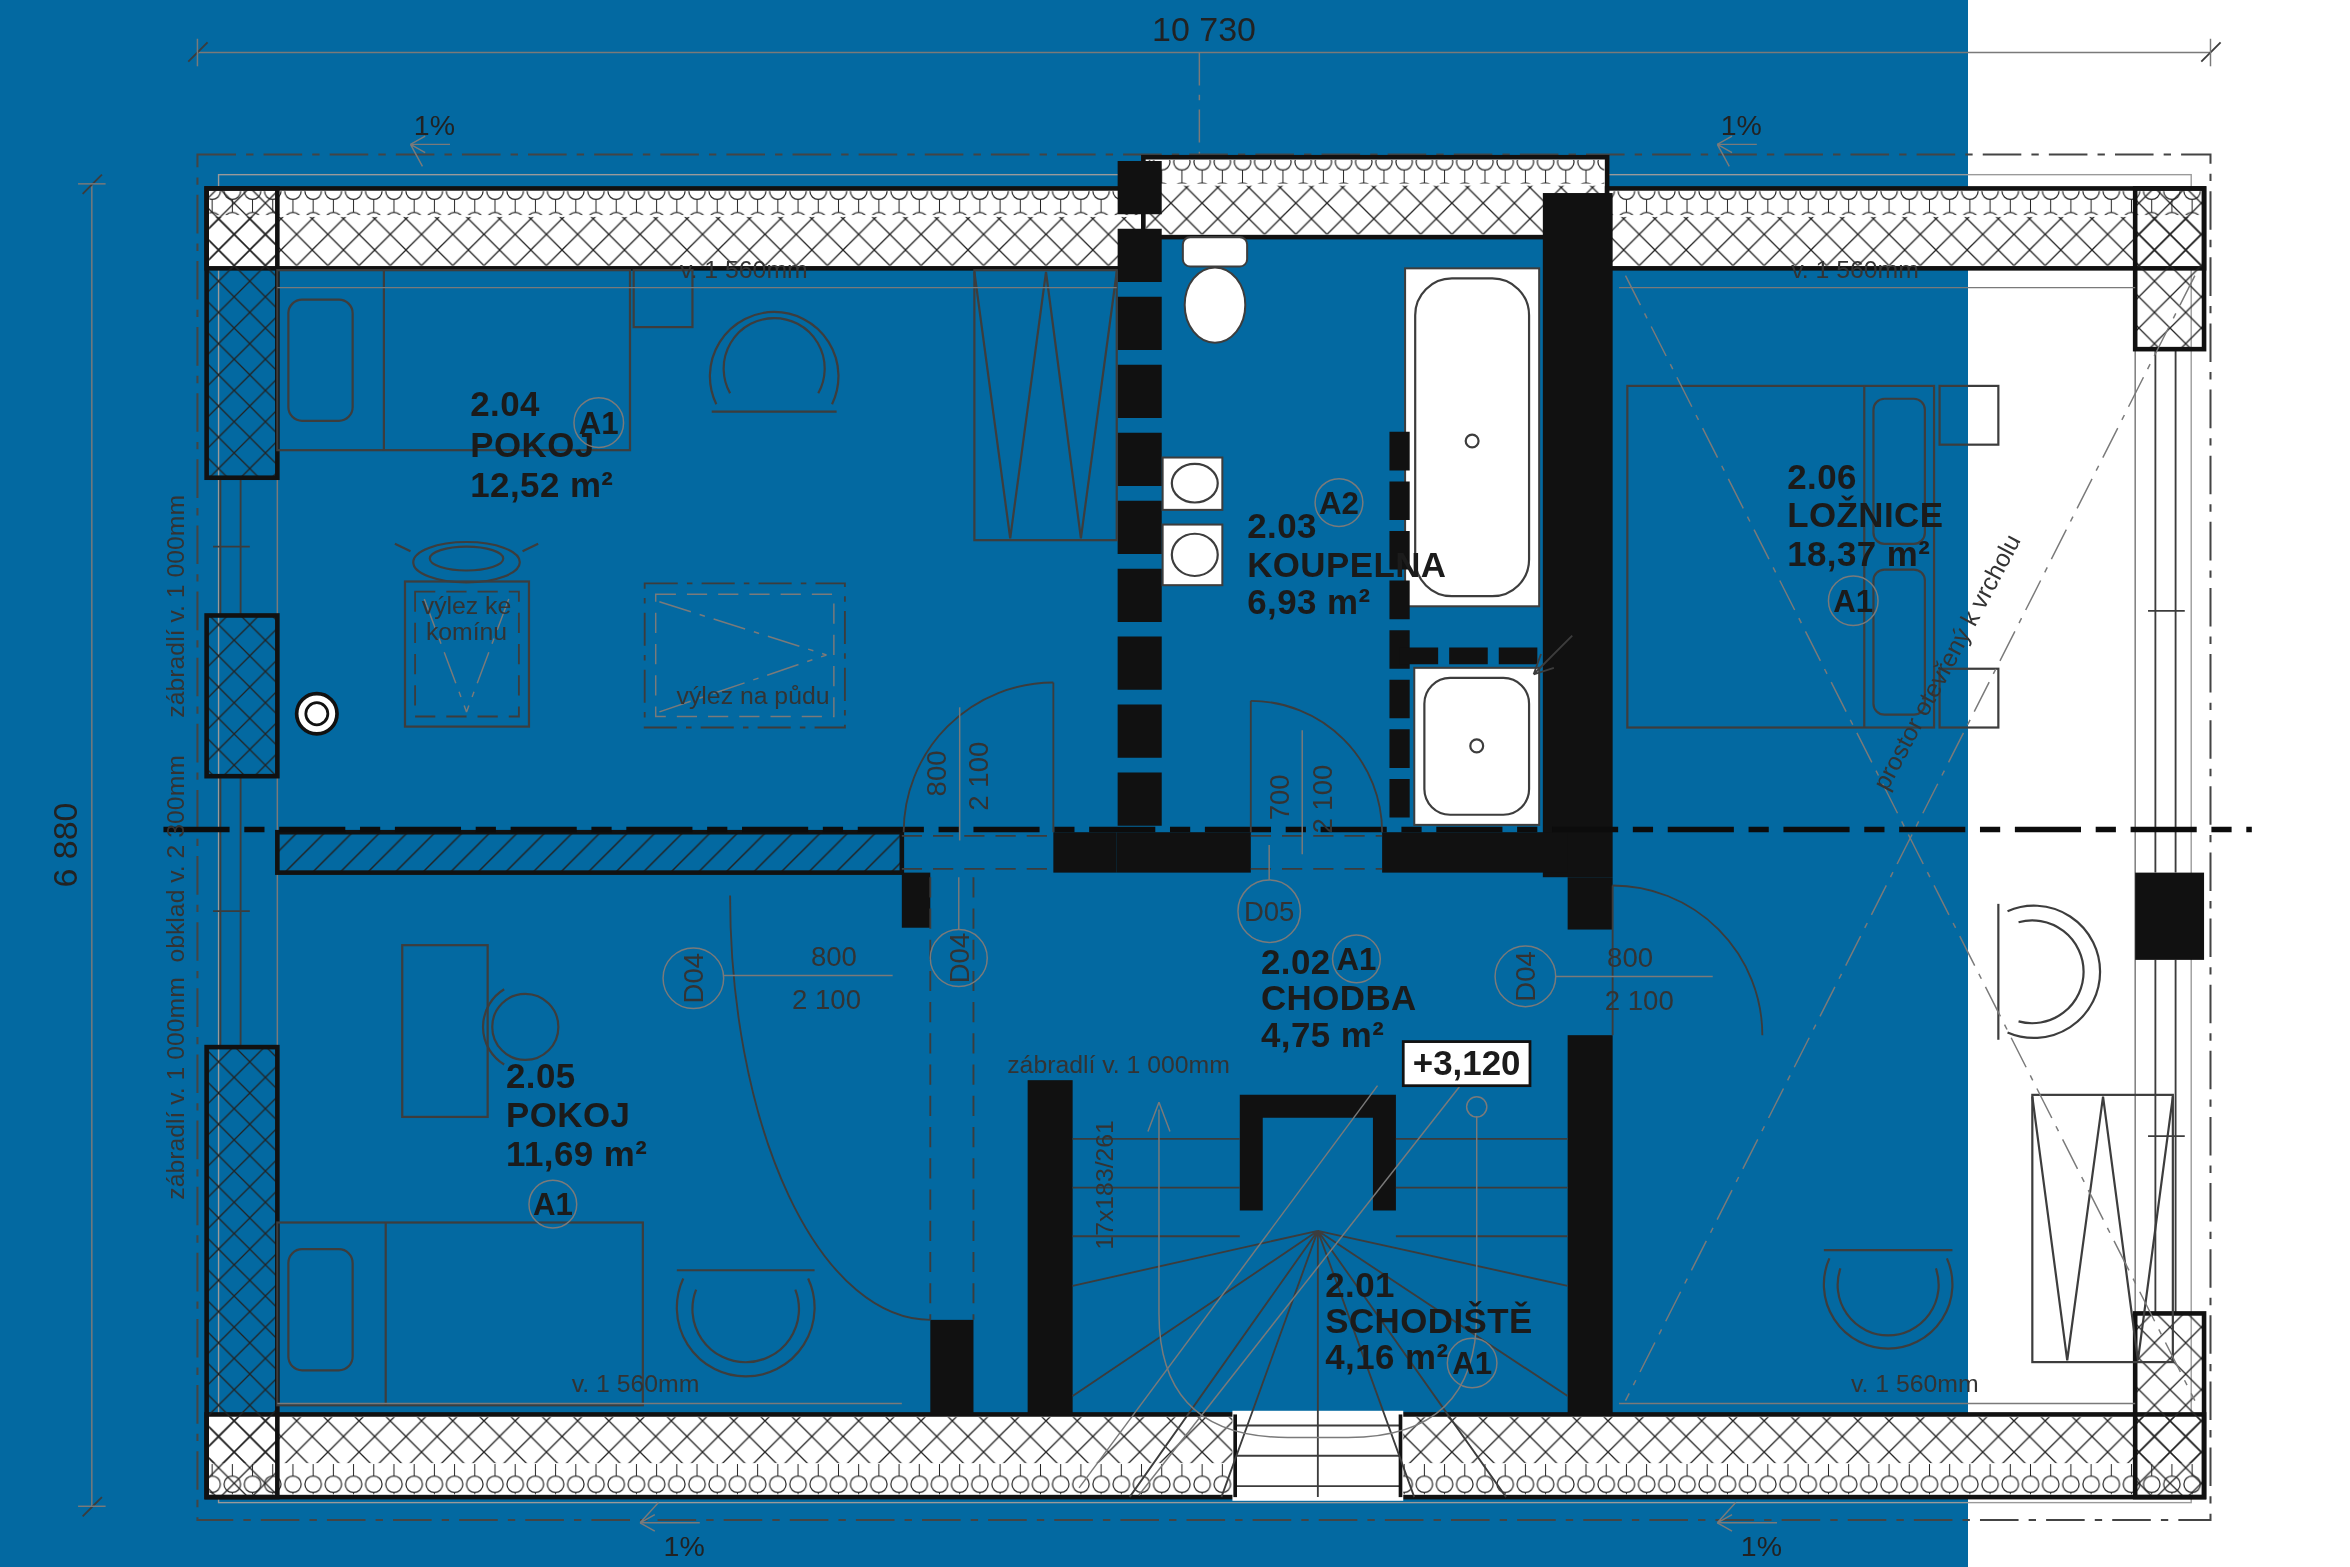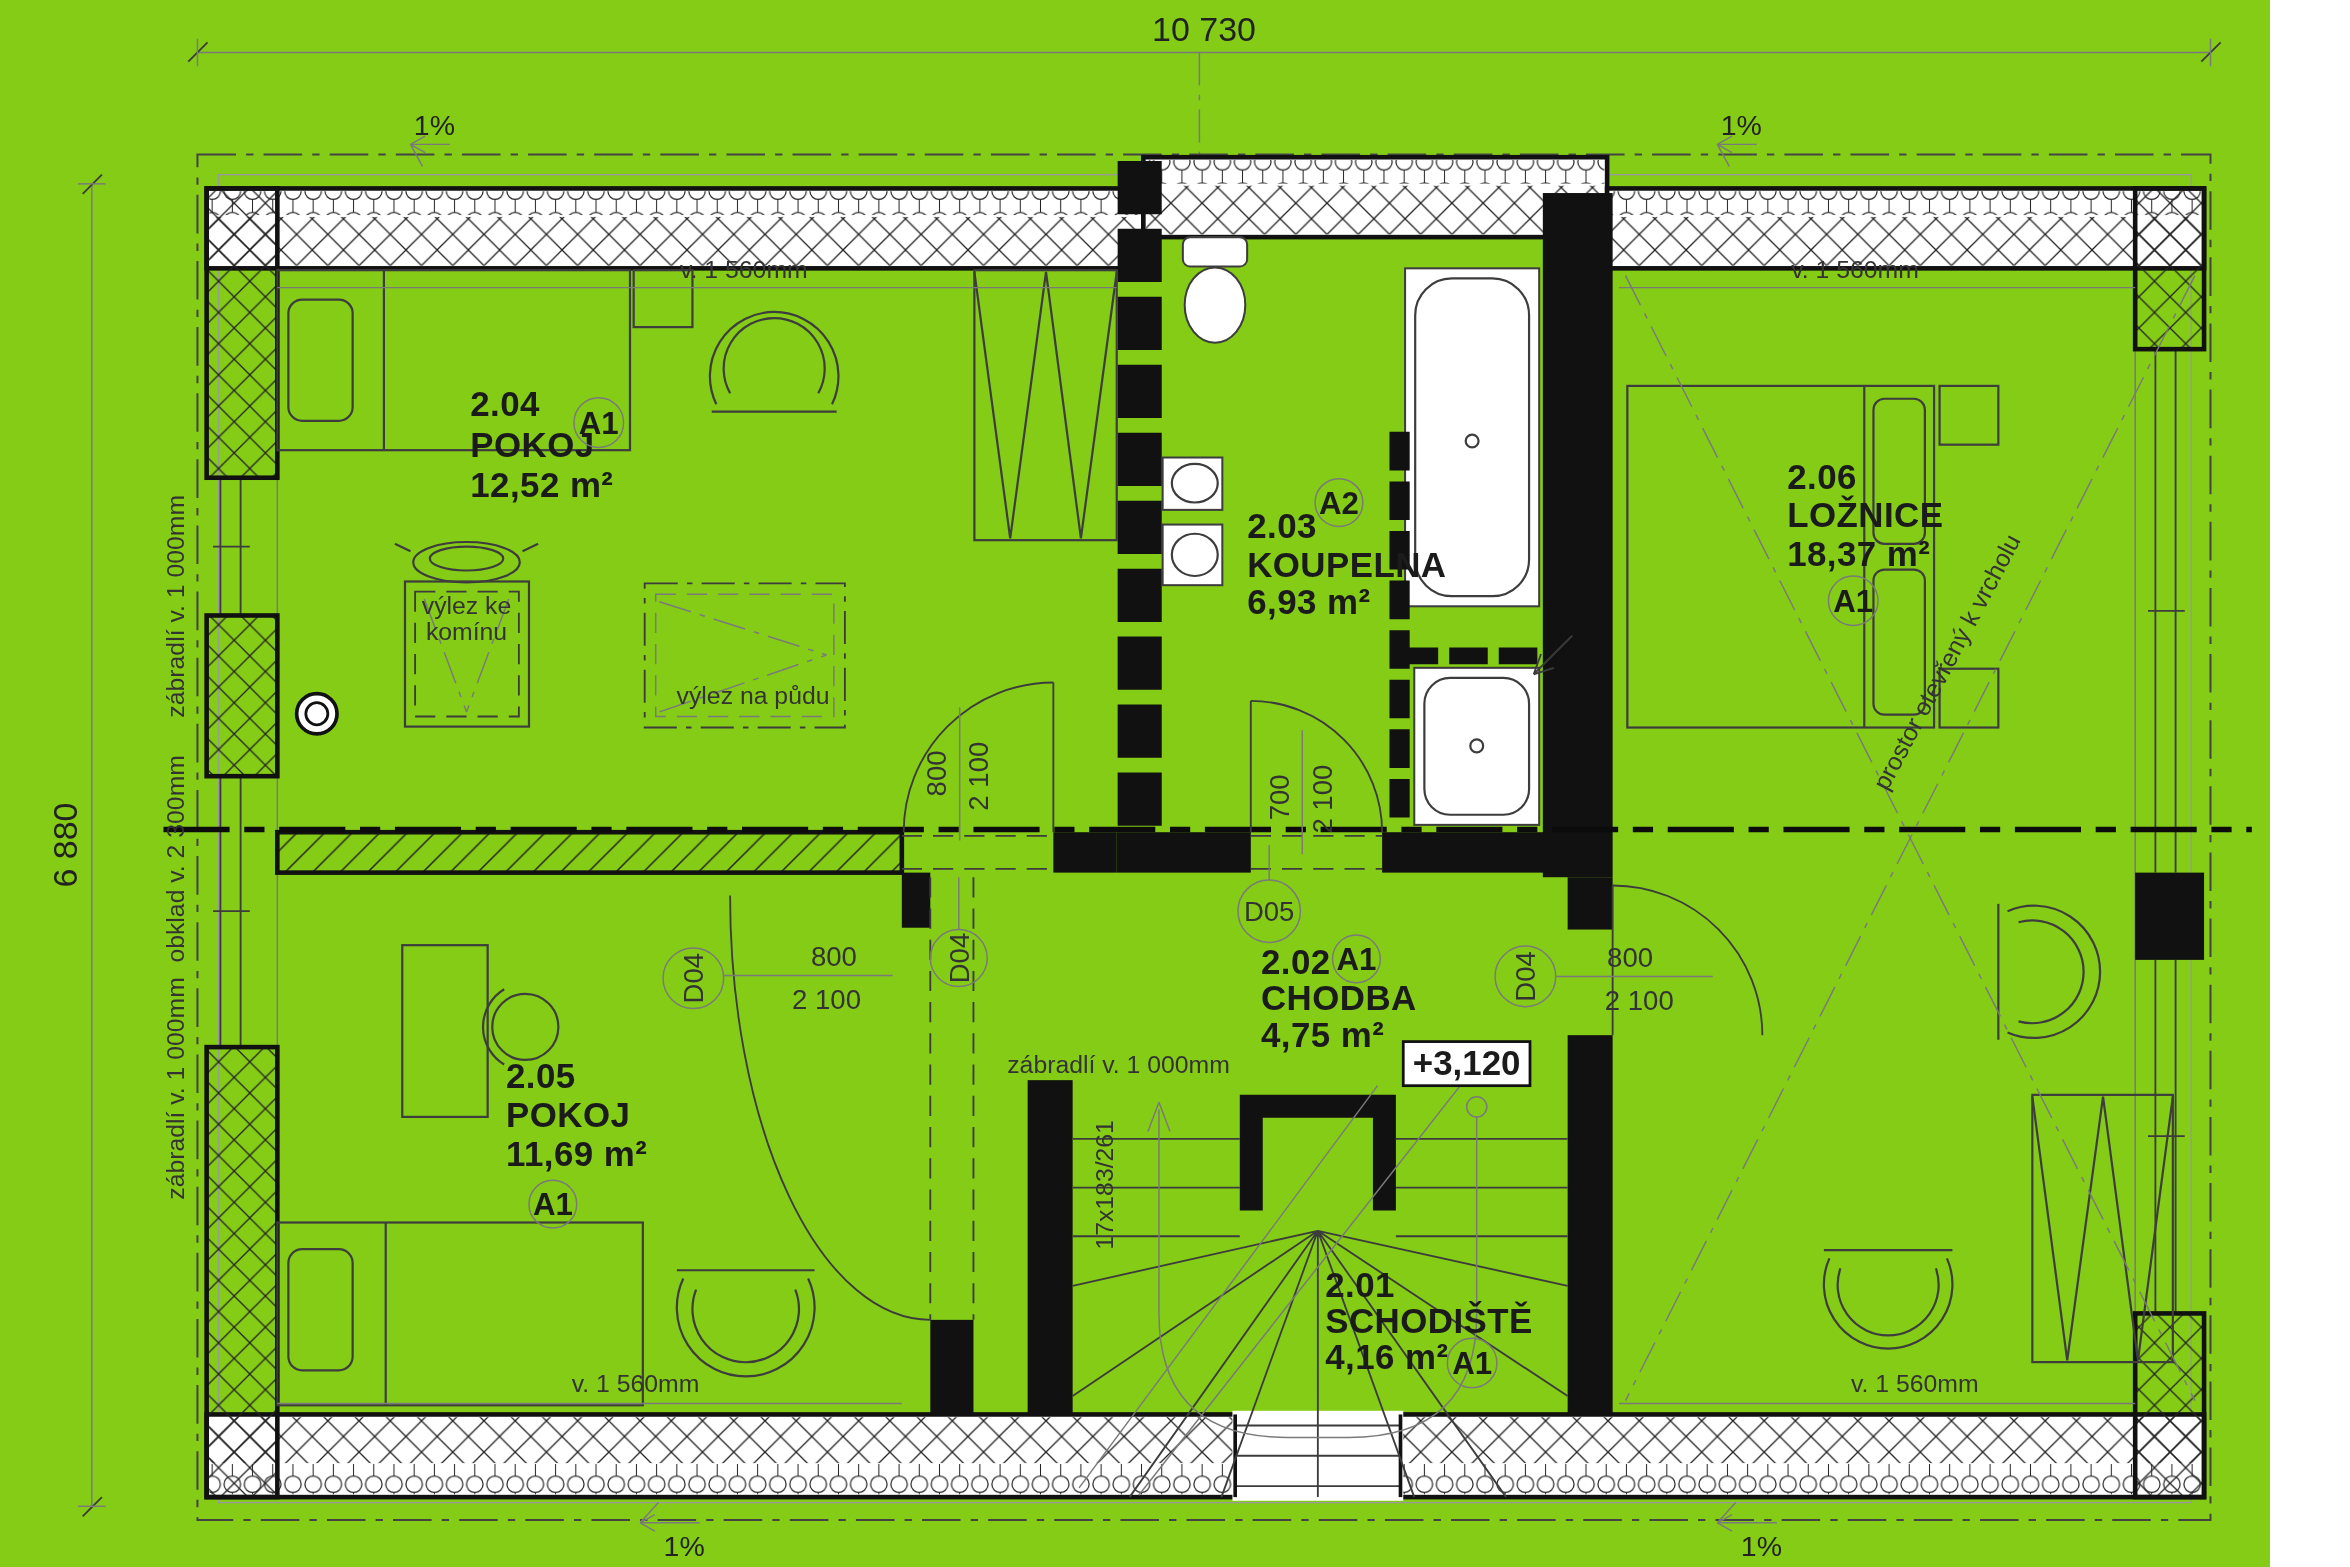--- a/index.html
+++ b/index.html
@@ -1,16 +1,16 @@
 <!DOCTYPE html>
 <html style="font-size:14.7px"><head>
 <meta charset="utf-8">
 <style>
   html,body{margin:0;padding:0;background:#fff}
-  .page{width:2270px;height:1568px;position:relative;background:#84cc16}
+  .page{width:1968px;height:1568px;position:relative;background:#0369a1}
   svg{display:block}
   text{font-family:"Liberation Sans","DejaVu Sans",sans-serif;fill:#1b1b1b}
   .rm{font-size:38px;font-weight:700;letter-spacing:.5px}
   .dimtx{font-size:37px;fill:#222}
   .sm{font-size:27px;fill:#333}
   .dd{font-size:30px;fill:#333}
   .tag{font-size:31px;fill:#222}
   .tagb{font-size:34px;font-weight:700}
   .thin{stroke:#3c3c3c;stroke-width:2;fill:none}
   .thin1{stroke:#7a7a7a;stroke-width:1.6;fill:none}

